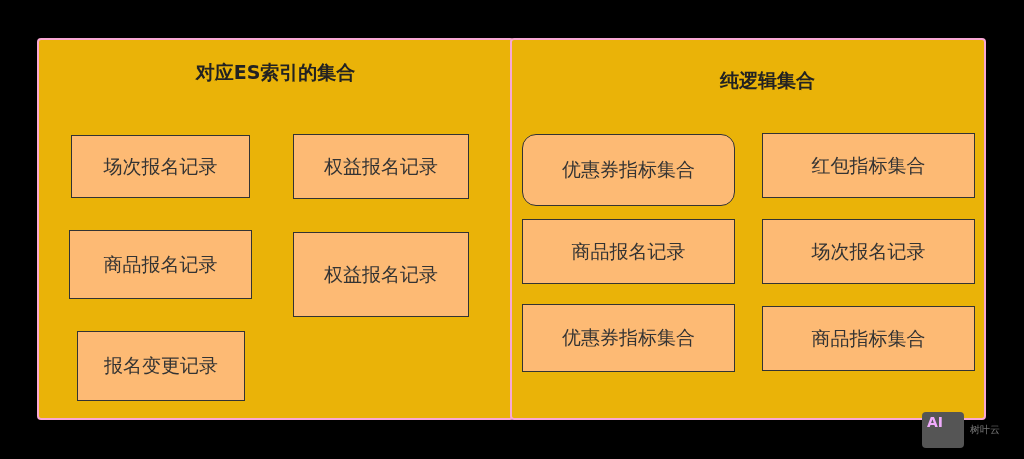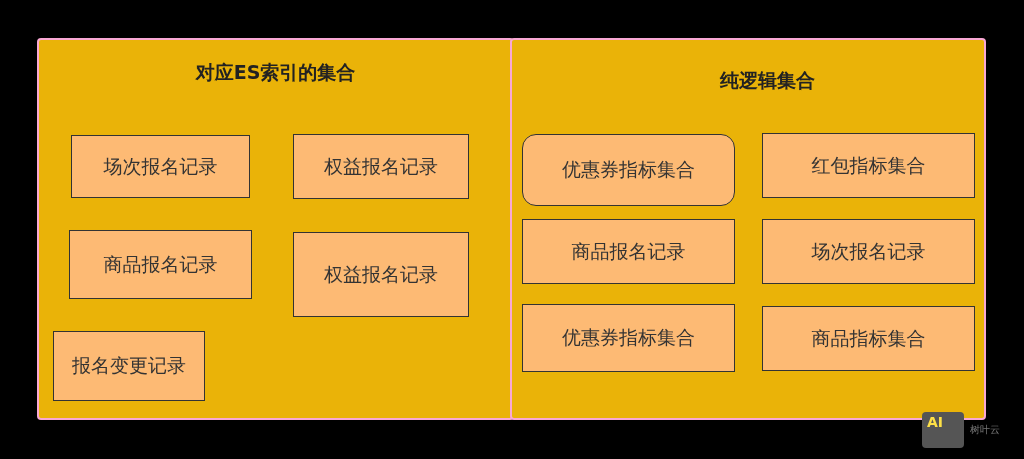--- a/index.html
+++ b/index.html
@@ -4,34 +4,34 @@
 <style>
   html, body { margin:0; padding:0; }
   body { width:1024px; height:459px; background:#000; position:relative; overflow:hidden;
          font-family:"DejaVu Sans", sans-serif; }
   .panel { position:absolute; background:#eab308; border:2px solid #f9a8d4; box-sizing:border-box; border-radius:4px; }
   .panel-title { position:absolute; left:0; right:0; text-align:center; font-size:19px; font-weight:bold; color:#222; }
   .box { position:absolute; background:#fdba74; border:1.5px solid #333; box-sizing:border-box;
          display:flex; align-items:center; justify-content:center; font-size:19px; color:#333; }
   .wm { position:absolute; display:flex; align-items:center; gap:6px; }
   .wm-logo { width:42px; height:36px; background:#555; border-radius:4px; position:relative; }
-  .wm-logo span { position:absolute; left:5px; top:2px; color:#fde047; font-weight:bold; font-size:14px; }
+  .wm-logo span { position:absolute; left:5px; top:2px; color:#f0abfc; font-weight:bold; font-size:14px; }
   .wm-text { color:#777; font-size:10px; }
 </style>
 </head>
 <body>
 
 <div class="panel" style="left:37px;top:38px;width:477px;height:382px;">
   <div class="panel-title" style="top:20px;">对应ES索引的集合</div>
 </div>
 <div class="box" style="left:71px;top:135px;width:179px;height:63px;">场次报名记录</div>
 <div class="box" style="left:293px;top:134px;width:176px;height:65px;">权益报名记录</div>
 <div class="box" style="left:69px;top:230px;width:183px;height:69px;">商品报名记录</div>
 <div class="box" style="left:293px;top:232px;width:176px;height:85px;">权益报名记录</div>
-<div class="box" style="left:53px;top:331px;width:152px;height:70px;">报名变更记录</div>
+<div class="box" style="left:77px;top:331px;width:168px;height:70px;">报名变更记录</div>
 
 <div class="panel" style="left:510px;top:38px;width:476px;height:382px;">
   <div class="panel-title" style="top:28px;margin-left:39px;">纯逻辑集合</div>
 </div>
 <div class="box" style="left:522px;top:134px;width:213px;height:72px;border-radius:14px;">优惠券指标集合</div>
 <div class="box" style="left:762px;top:133px;width:213px;height:65px;">红包指标集合</div>
 <div class="box" style="left:522px;top:219px;width:213px;height:65px;">商品报名记录</div>
 <div class="box" style="left:762px;top:219px;width:213px;height:65px;">场次报名记录</div>
 <div class="box" style="left:522px;top:304px;width:213px;height:68px;">优惠券指标集合</div>
 <div class="box" style="left:762px;top:306px;width:213px;height:65px;">商品指标集合</div>

